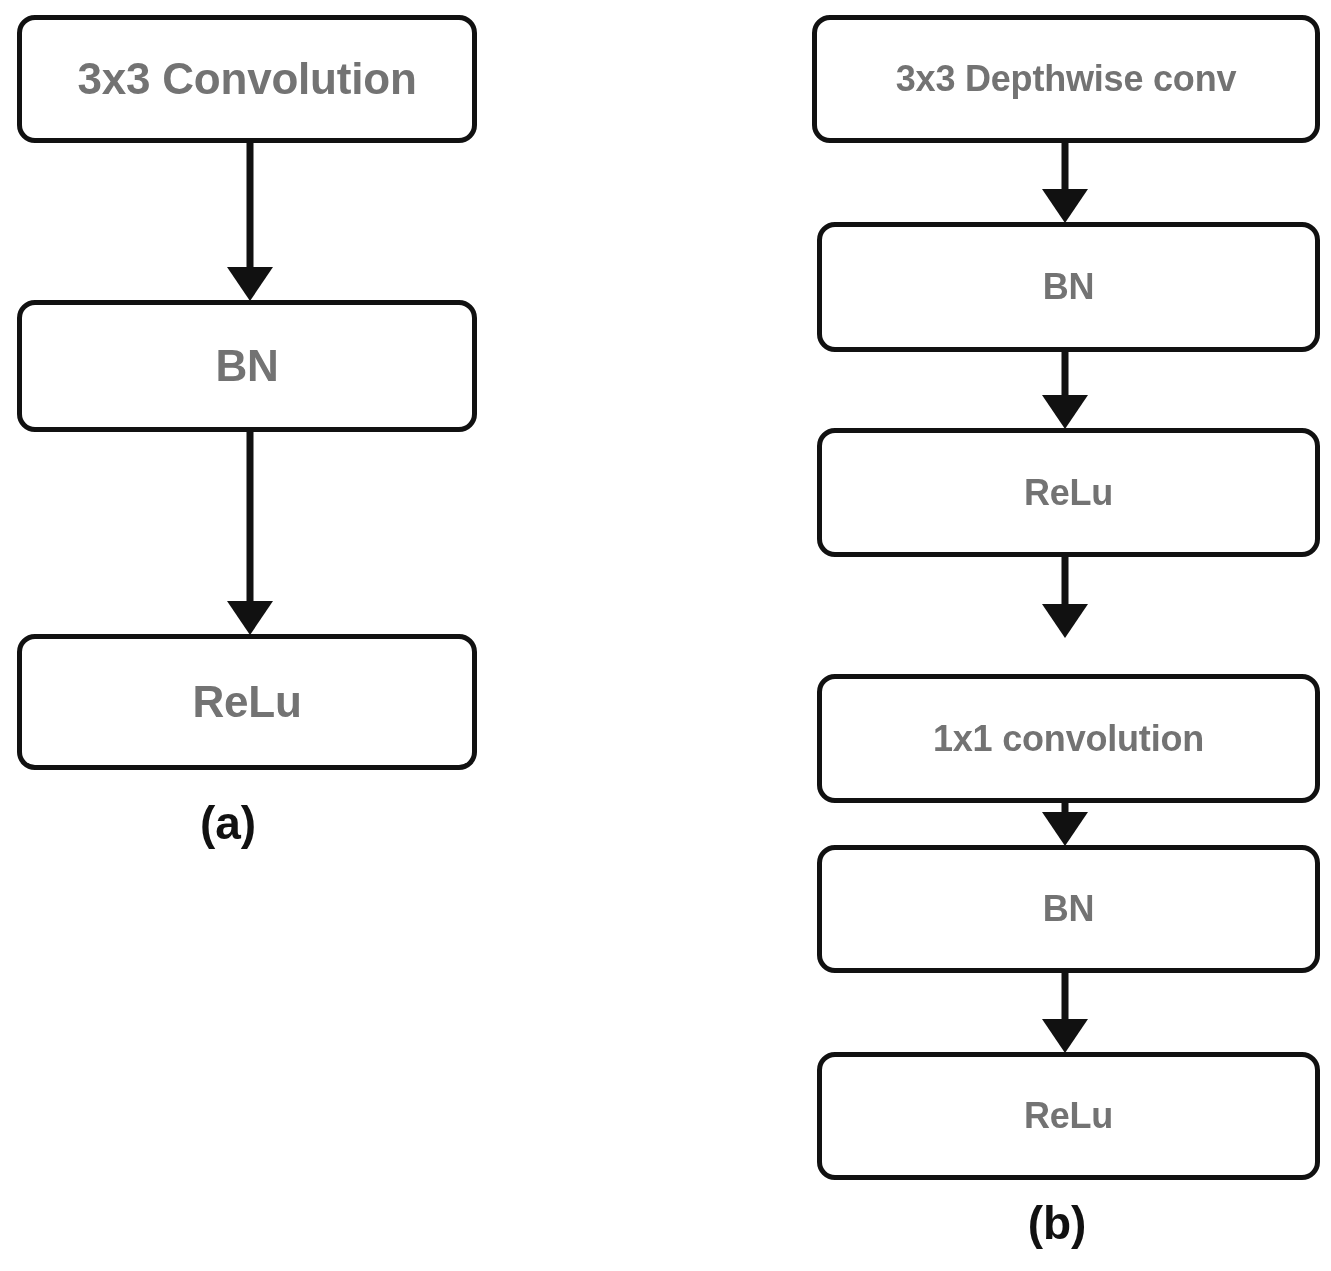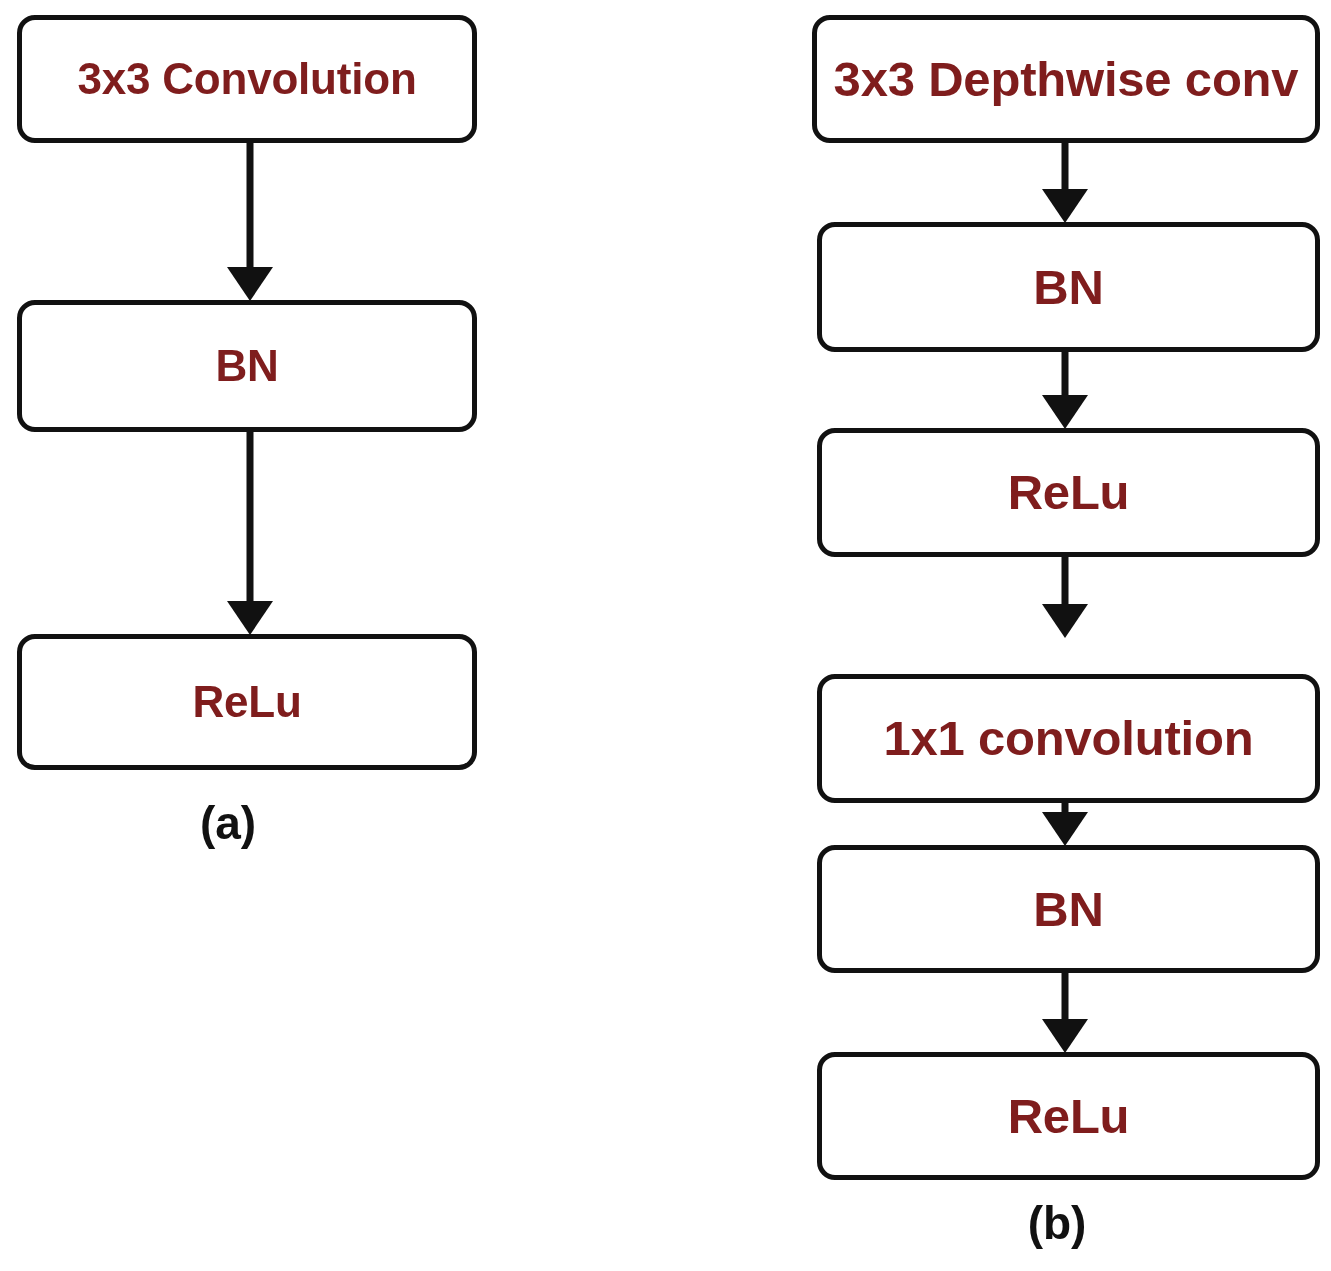--- a/index.html
+++ b/index.html
@@ -23,36 +23,36 @@
   
   .node {
     position: absolute;
     box-sizing: border-box;
     background: #ffffff;
     border: 5px solid #111111;
     border-radius: 18px;
     display: flex;
     align-items: center;
     justify-content: center;
-    color: #7f1d1d;
+    color: #737373;
     font-weight: bold;
     letter-spacing: -0.2px;
     line-height: 1;
     white-space: nowrap;
     z-index: 2;
   }
   .node .node-label {
     display: block;
     text-align: center;
   }
 
   
   .col-a .node-label { font-size: 44px; }
   
-  .col-b .node-label { font-size: 49px; }
+  .col-b .node-label { font-size: 36px; }
 
   
   .connector {
     position: absolute;
     z-index: 1;
   }
   .connector .stem {
     position: absolute;
     left: 50%;
     top: 0;

